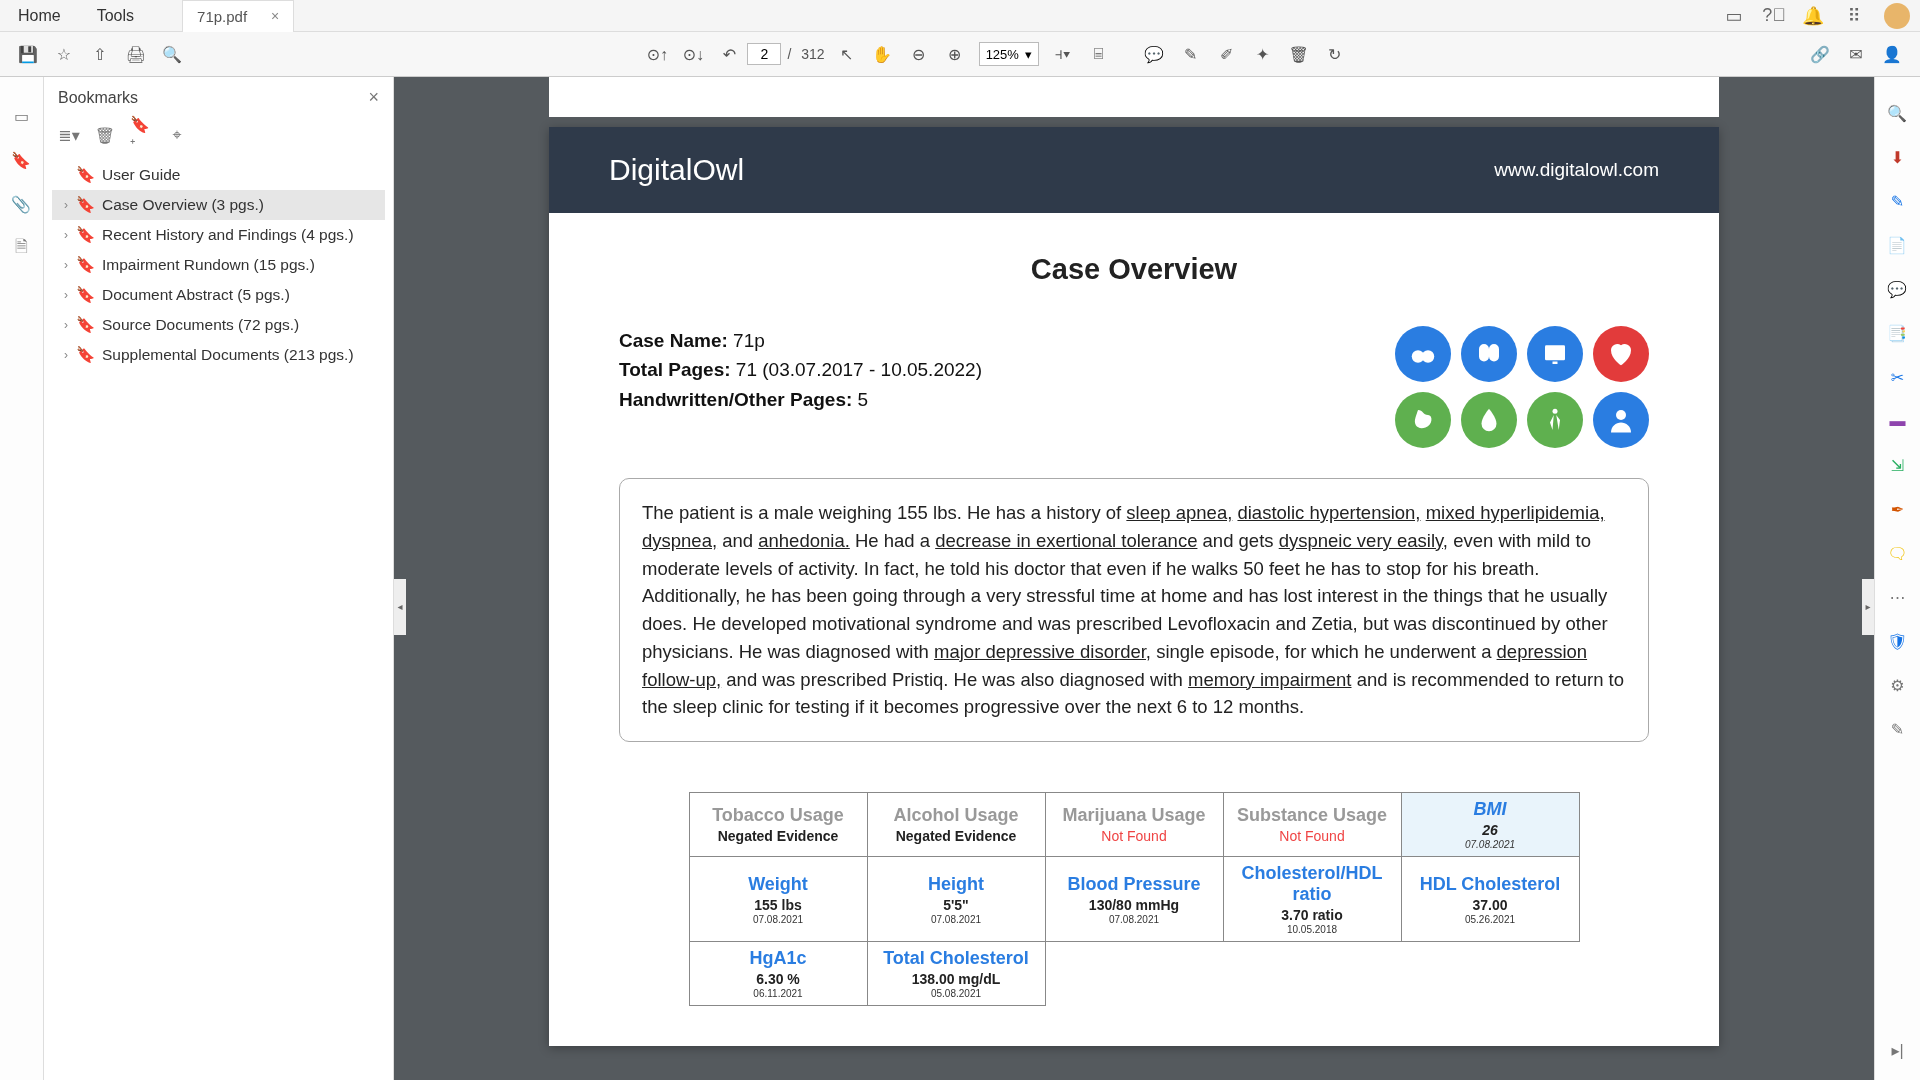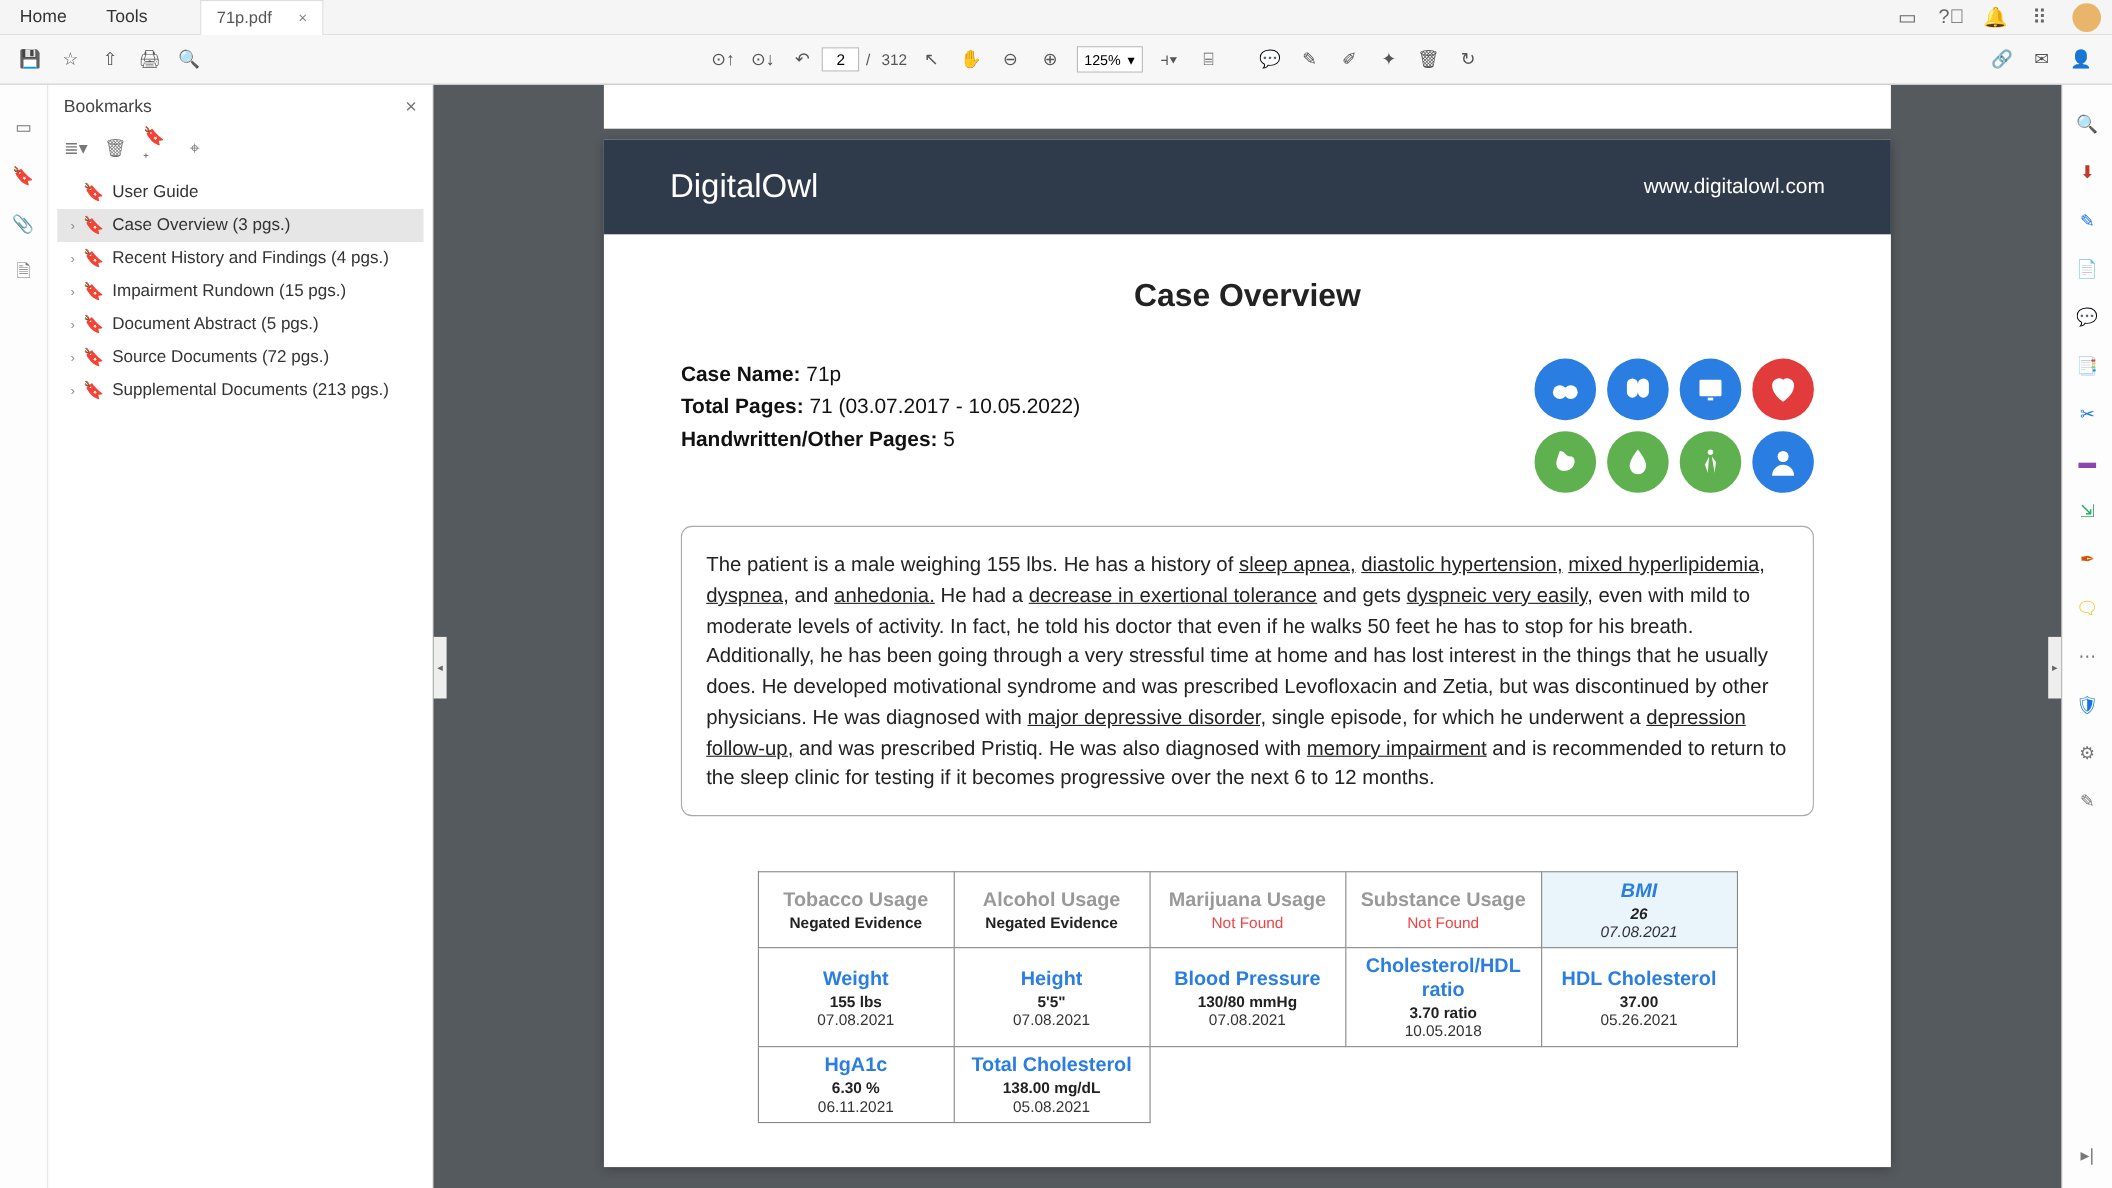--- a/index.html
+++ b/index.html
@@ -67,21 +67,21 @@
 
 .summary-box { border: 1.5px solid #aaa; border-radius: 10px; padding: 20px 22px; margin-top: 30px; font-size: 18.5px; line-height: 1.5; color: #222; }
 .summary-box .u { text-decoration: underline; }
 
 .metrics { margin-top: 50px; border-collapse: collapse; margin-left: auto; margin-right: auto; }
 .metrics td { border: 1px solid #888; width: 178px; text-align: center; padding: 6px 4px; vertical-align: middle; height: 64px; }
 .metrics .lbl { font-size: 18px; color: #2a7de1; font-weight: 600; }
 .metrics .lbl.gray { color: #999; }
 .metrics .val { font-size: 14px; font-weight: 700; color: #222; margin-top: 2px; }
 .metrics .val.gray { color: #ef4444; font-weight: 400; }
-.metrics .sub { font-size: 14px; color: #333; margin-top: 1px; }
+.metrics .sub { font-size: 10px; color: #333; margin-top: 1px; }
 .metrics td.bmi { background: #e9f4fb; font-style: italic; }
 
 .right-rail { width: 46px; background: #fdfdfd; border-left: 1px solid #ddd; display: flex; flex-direction: column; align-items: center; padding-top: 22px; }
 .right-rail .rr { width: 28px; height: 28px; margin-bottom: 16px; color: #777; cursor: pointer; display: flex; align-items: center; justify-content: center; }
 .right-rail .rr.c1 { color: #c0392b; }
 .right-rail .rr.c2 { color: #1473e6; }
 .right-rail .rr.c3 { color: #8e44ad; }
 .right-rail .rr.c4 { color: #d35400; }
 .right-rail .rr.c5 { color: #27ae60; }
 .right-rail .rr.c6 { color: #f1c40f; }

